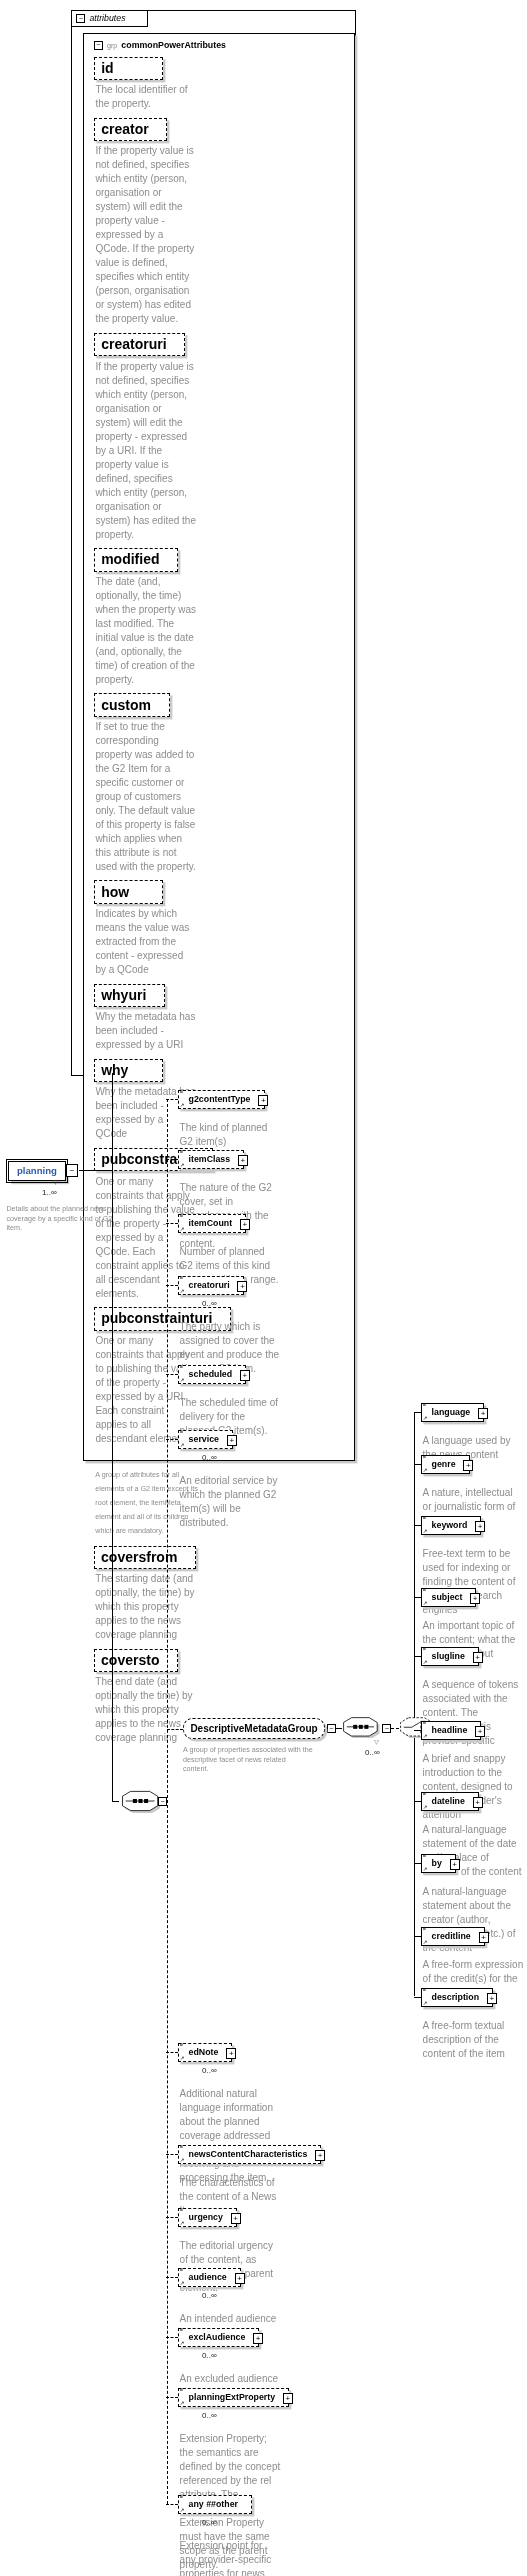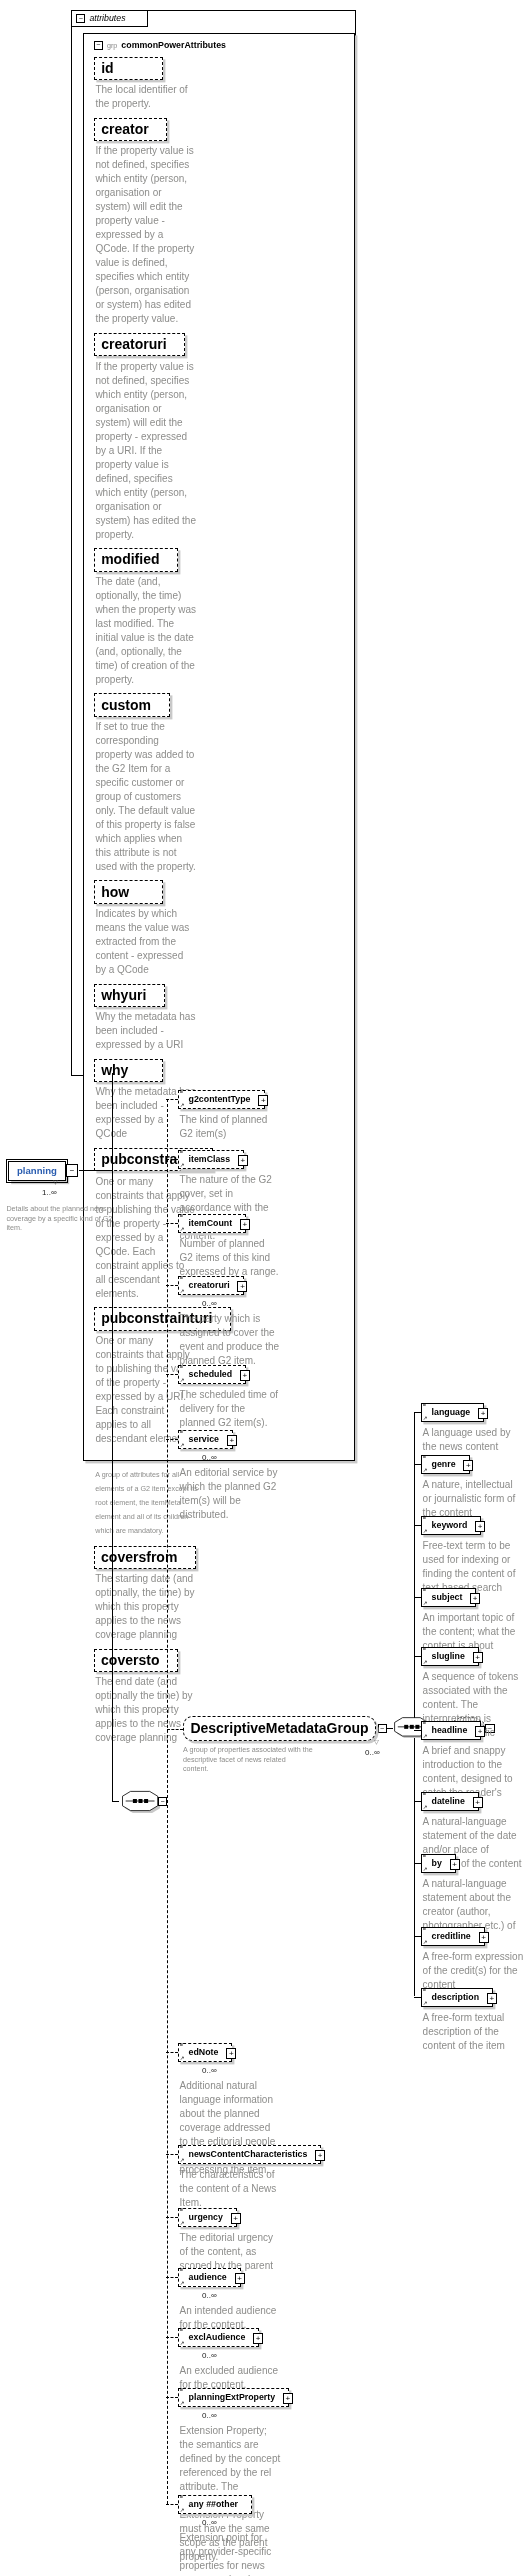--- a/index.html
+++ b/index.html
@@ -28,38 +28,38 @@
   .el-box{position:relative;display:inline-block;border:0.8px dashed #000;background:#fff;
           box-shadow:2.4px 2.4px 0 #c9c9c9;padding:3.2px 13px 4px 9.6px;font-size:8.8px;font-weight:bold;
           color:#000;white-space:nowrap;}
   .el-box.solid{border-style:solid;}
   .icon-lines{position:absolute;left:0.8px;top:-1.6px;font-size:5.6px;line-height:4.8px;color:#000;font-weight:normal;}
   .icon-arrow{position:absolute;left:0.8px;bottom:-0.8px;font-size:5.6px;line-height:5.6px;color:#000;font-weight:normal;}
   .expander{position:absolute;right:-4.8px;top:50%;margin-top:-4.8px;width:8px;height:8.8px;border:0.8px solid #000;
             background:#fff;display:flex;align-items:center;justify-content:center;
             font-size:8px;font-weight:normal;line-height:7.2px;}
   .occ{font-size:8px;color:#1a1a1a;margin:4px 0 0 24px;}
-  .el-block .desc{margin-top:4px;}
+  .el-block .desc{margin-top:12px;}
   
   #planning-block{position:absolute;left:8px;top:1161px;width:120px;}
   #planning-box{position:relative;display:inline-block;border:0.8px solid #000;outline:0.8px solid #000;outline-offset:1.6px;
                 background:#fff;box-shadow:3.2px 3.2px 0 #c9c9c9;padding:3.2px 8px 4px 8px;
                 font-size:9.6px;font-weight:bold;color:#2a5db0;}
   #planning-tab{position:absolute;right:-13px;top:1.6px;width:9.6px;height:11.2px;border:0.8px solid #000;background:#fff;
                 display:flex;align-items:center;justify-content:center;font-size:8px;color:#000;font-weight:normal;}
   .tri{position:absolute;font-size:6.4px;color:#777;line-height:6.4px;}
   
   .vline{position:absolute;border-left:0.8px solid #000;width:0;}
   .vline.dash{border-left-style:dashed;}
   .hline{position:absolute;border-top:0.8px solid #000;height:0;}
   
   #dmg-row{position:absolute;left:183px;top:1719px;width:231px;height:19px;display:flex;align-items:center;}
   #dmg-row::before{content:"";position:absolute;left:-16px;top:9.6px;width:16px;border-top:0.8px dashed #000;}
   #dmg-box{position:relative;border:0.8px dashed #000;border-radius:9.6px;background:#fff;
-           box-shadow:2.4px 2.4px 0 #c9c9c9;padding:3.2px 6.4px 4px 6.4px;font-size:14px;font-weight:bold;white-space:nowrap;}
+           box-shadow:2.4px 2.4px 0 #c9c9c9;padding:3.2px 6.4px 4px 6.4px;font-size:10px;font-weight:bold;white-space:nowrap;}
   .seg{border-top:0.8px solid #000;height:0;flex:0 0 auto;}
   .seg.dash{border-top-style:dashed;}
   .seg.fill{flex:1 1 auto;}
   .oct-wrap{flex:0 0 auto;position:relative;}
   #dmg-note{position:absolute;left:183px;top:1745px;width:130px;font-size:7.2px;line-height:9.6px;color:#8d8d8b;}
   #choice-occ{position:absolute;left:365px;top:1748px;font-size:8px;color:#1a1a1a;}
   #choice-tri{left:374px;top:1739px;}
   #planning-occ{position:absolute;left:42px;top:1188px;font-size:8px;color:#1a1a1a;}
   #planning-desc{position:absolute;left:6.4px;top:1204px;width:108px;font-size:7.2px;line-height:9.6px;color:#8d8d8b;}
   #planning-tri{left:53px;top:1179px;color:#444;}

